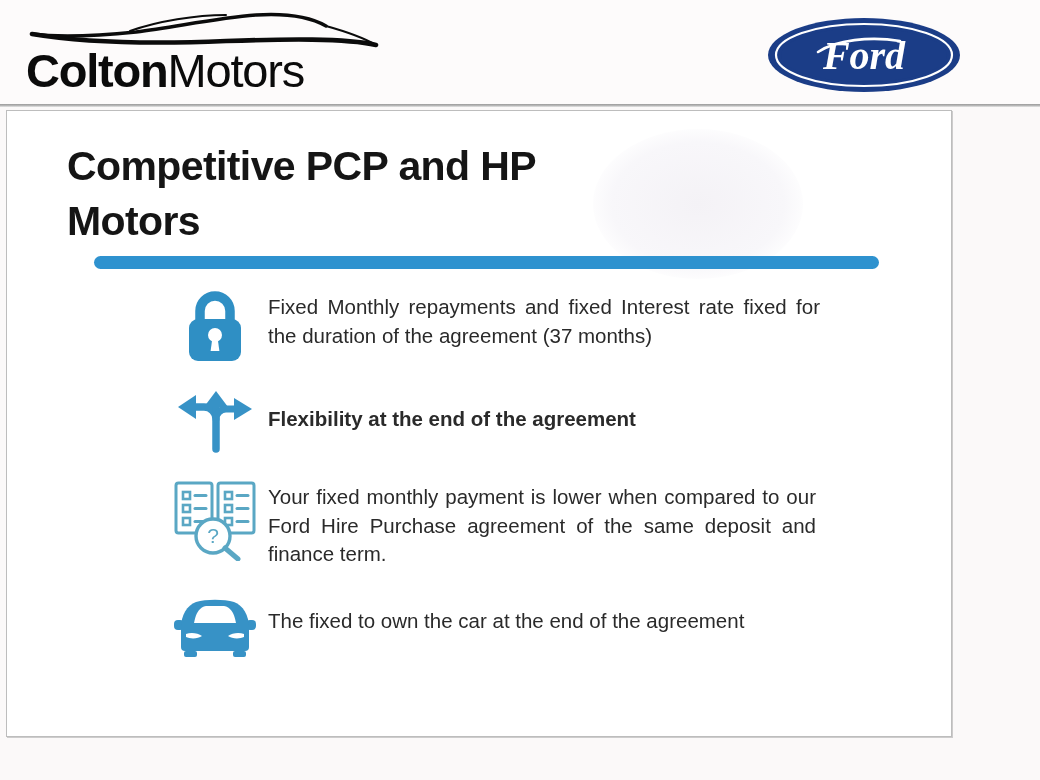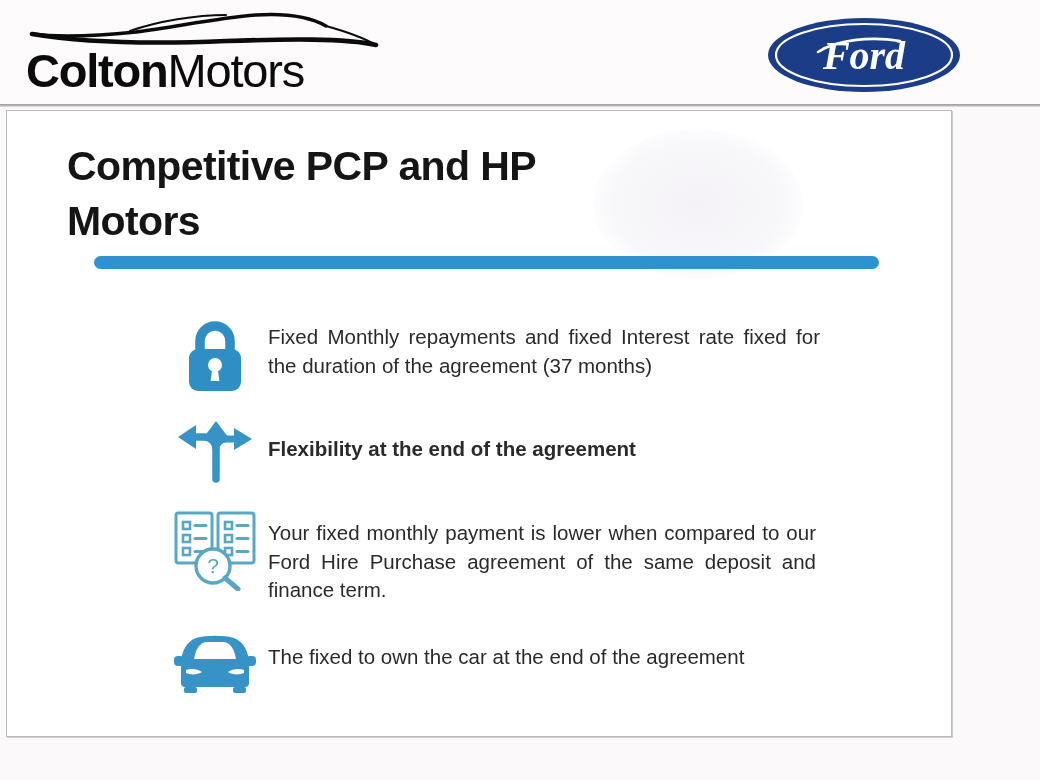--- a/index.html
+++ b/index.html
@@ -135,24 +135,24 @@
     line-height: 28.5px;
     color: #2a2a2a;
     text-align: justify;
     text-align-last: left;
     padding-top: 6px;
     padding-right: 16px;
   }
 
   .row-lock .feature-text { width: 552px; }
   .row-flex .feature-text { width: 552px; font-weight: bold; }
-  .row-docs .feature-text { width: 548px; margin-top: 6px; }
+  .row-docs .feature-text { width: 548px; }
   .row-car  .feature-text { width: 543px; }
 
-  .row-lock { margin-bottom: 24px; margin-top: 30px; }
+  .row-lock { margin-bottom: 24px; }
   .row-flex { margin-bottom: 22px; }
   .row-docs { margin-bottom: 20px; }
 
   .row-flex .feature-icon { padding-top: 6px; }
   .row-docs .feature-icon { padding-top: 0px; }
   .row-car  .feature-icon { padding-top: 10px; }
 
   .row-flex .feature-text { padding-top: 20px; }
   .row-car  .feature-text { padding-top: 18px; }
   .row-docs .feature-text { padding-top: 4px; }

